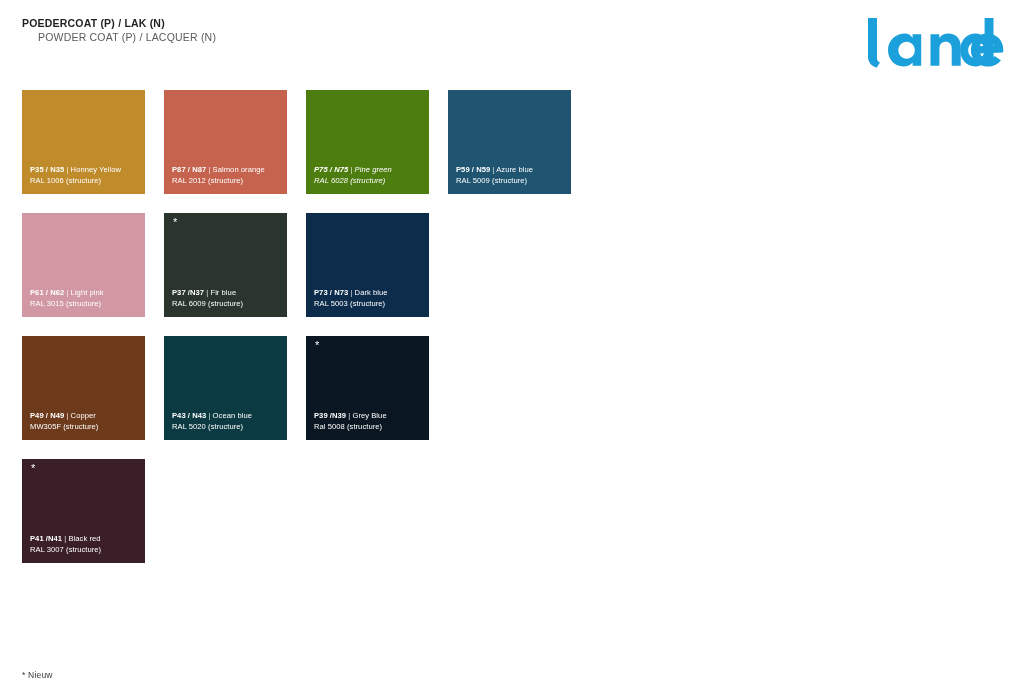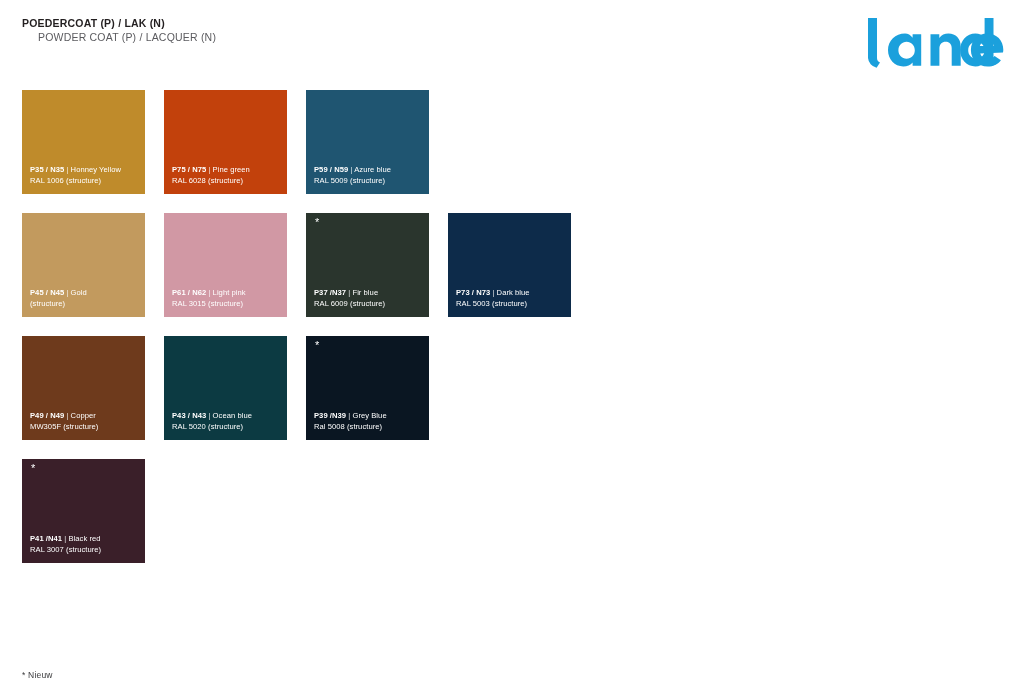--- a/index.html
+++ b/index.html
@@ -151,21 +151,32 @@
       <span class="star"></span>
       <div class="caption cap-light">
         <div class="line1">
           <span class="code">P35 / N35</span>
           <span class="sep">|</span>
           <span class="name">Honney Yellow</span>
         </div>
         <div class="line2">RAL 1006 (structure)</div>
       </div>
     </div>
-    <div class="swatch" style="background-color: #c2410c;">
+    <div class="swatch" style="background-color: rgb(197, 99, 79);">
+      <span class="star"></span>
+      <div class="caption cap-light">
+        <div class="line1">
+          <span class="code">P87 / N87</span>
+          <span class="sep">|</span>
+          <span class="name">Salmon orange</span>
+        </div>
+        <div class="line2">RAL 2012 (structure)</div>
+      </div>
+    </div>
+    <div class="swatch" style="background-color: #4d7c0f; font-style: italic;">
       <span class="star"></span>
       <div class="caption cap-light">
         <div class="line1">
           <span class="code">P75 / N75</span>
           <span class="sep">|</span>
           <span class="name">Pine green</span>
         </div>
         <div class="line2">RAL 6028 (structure)</div>
       </div>
     </div>
@@ -176,31 +187,20 @@
           <span class="code">P59 / N59</span>
           <span class="sep">|</span>
           <span class="name">Azure blue</span>
         </div>
         <div class="line2">RAL 5009 (structure)</div>
       </div>
     </div>
   </div>
 
   <div class="row">
-    <div class="swatch" style="background-color: rgb(194, 154, 94);">
-      <span class="star"></span>
-      <div class="caption cap-light">
-        <div class="line1">
-          <span class="code">P45 / N45</span>
-          <span class="sep">|</span>
-          <span class="name">Gold</span>
-        </div>
-        <div class="line2">(structure)</div>
-      </div>
-    </div>
     <div class="swatch" style="background-color: rgb(209, 152, 164);">
       <span class="star"></span>
       <div class="caption cap-light">
         <div class="line1">
           <span class="code">P61 / N62</span>
           <span class="sep">|</span>
           <span class="name">Light pink</span>
         </div>
         <div class="line2">RAL 3015 (structure)</div>
       </div>

